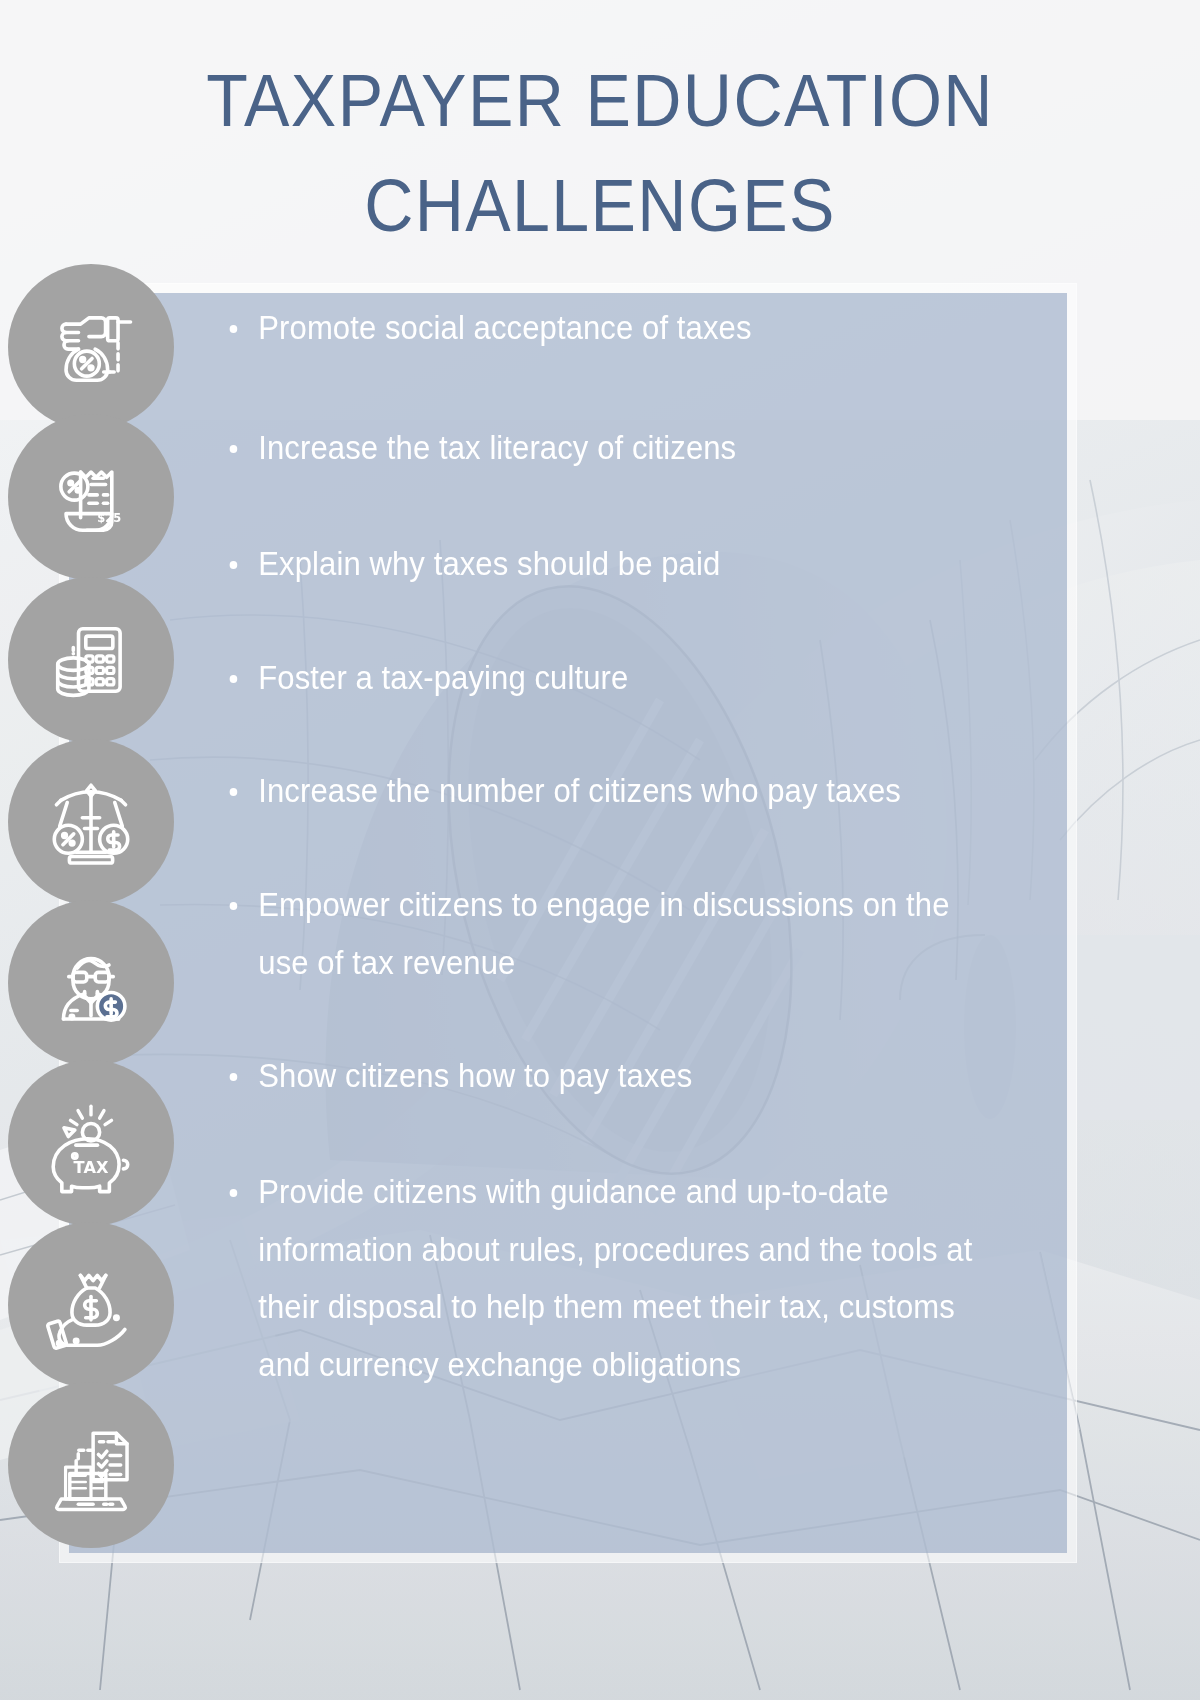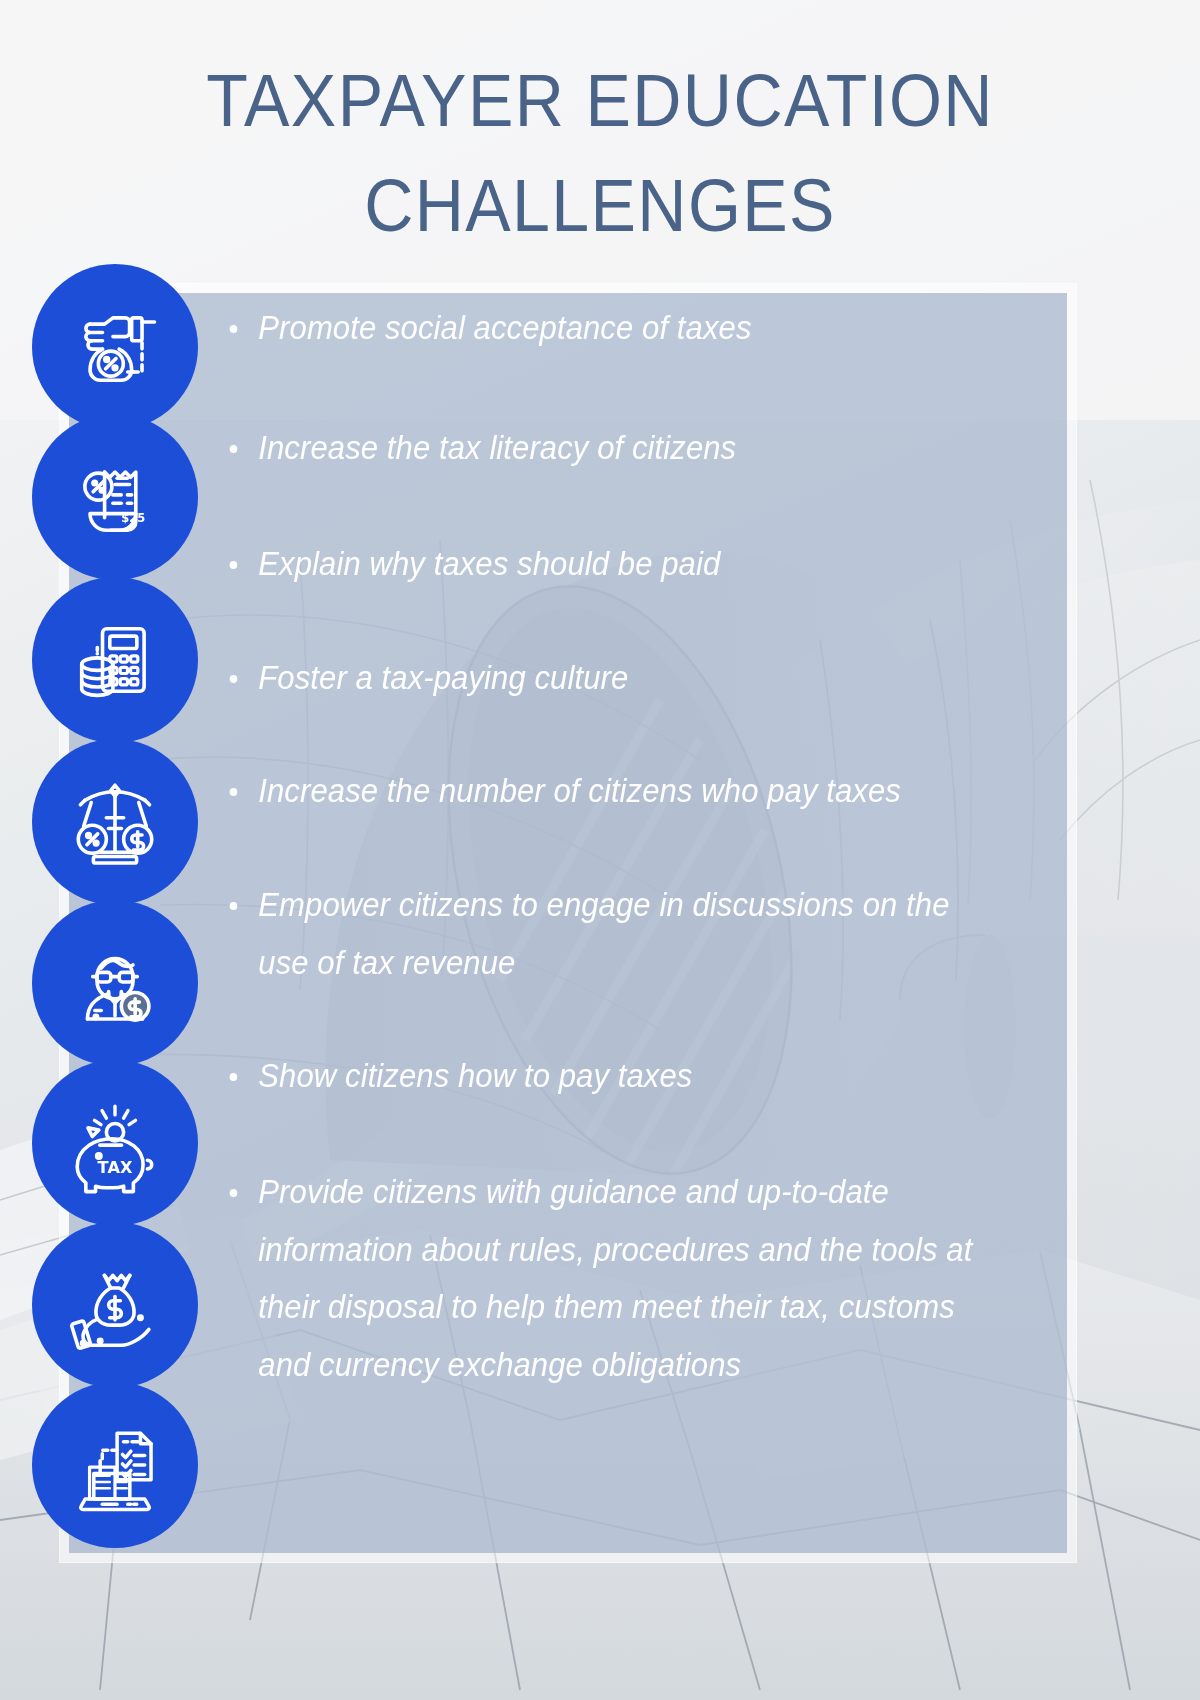--- a/index.html
+++ b/index.html
@@ -48,21 +48,20 @@
     background:rgba(150,168,196,0.62);
     backdrop-filter:saturate(0.8);
   }
 
   
   #list {
     position:absolute;
     left:222px; top:300px;
     width:820px;
     list-style:none;
-    font-style:italic;
   }
   .bullet {
     position:relative;
     color:#ffffff;
     font-size:32.5px;
     line-height:1.78;
     letter-spacing:0.1px;
     padding-left:38px;
     transform:scaleX(0.955);
     transform-origin:left top;
@@ -72,24 +71,24 @@
     position:absolute;
     left:8px; top:25px;
     width:8px; height:8px;
     border-radius:50%;
     background:#ffffff;
   }
 
   
   .badge {
     position:absolute;
-    left:32px;
+    left:8px;
     width:166px; height:166px;
     border-radius:50%;
-    background:#1d4ed8;
+    background:#a3a3a3;
     display:flex; align-items:center; justify-content:center;
   }
   .badge svg { display:block; }
   .badge svg * { vector-effect:non-scaling-stroke; }
 </style>
 </head>
 <body>
 
 <div id="photo">
   <svg width="1200" height="1700" viewBox="0 0 1200 1700" aria-hidden="true">

